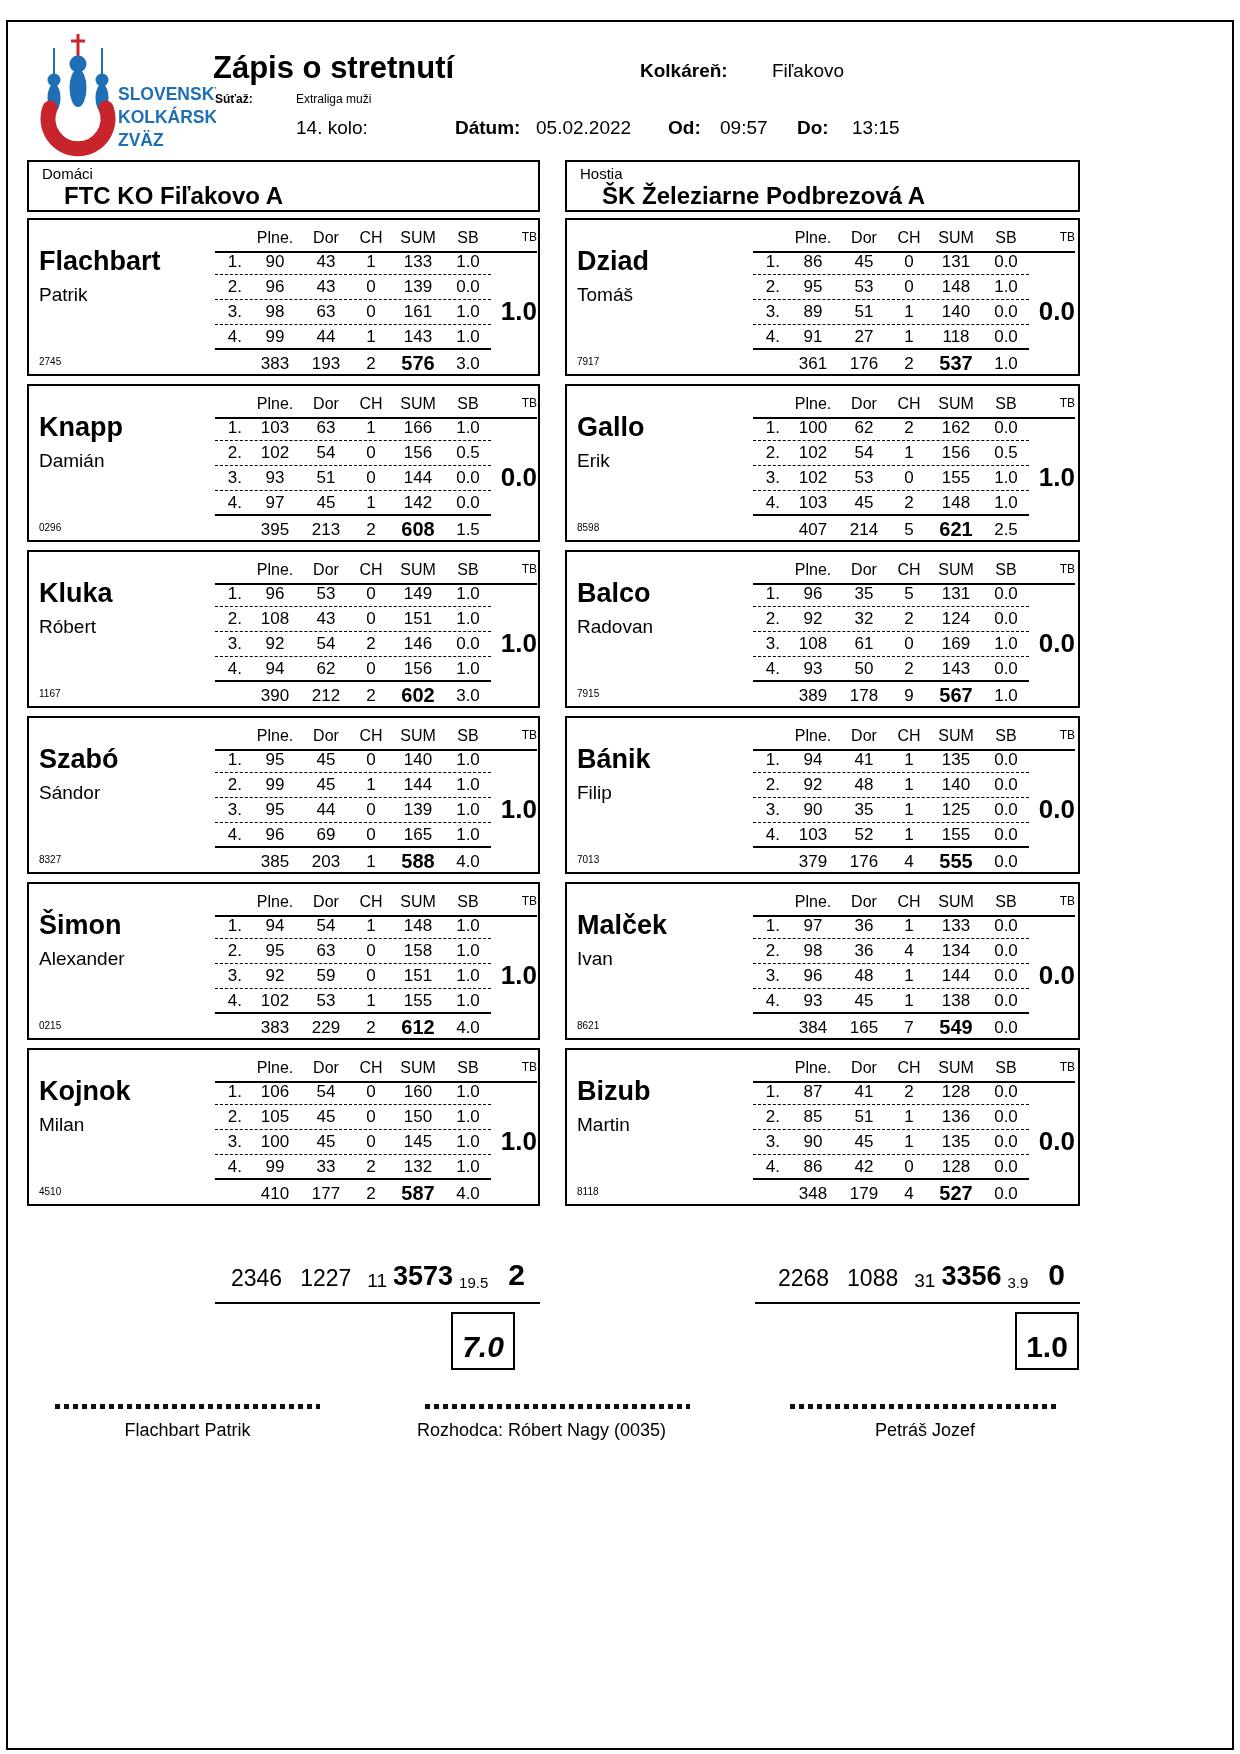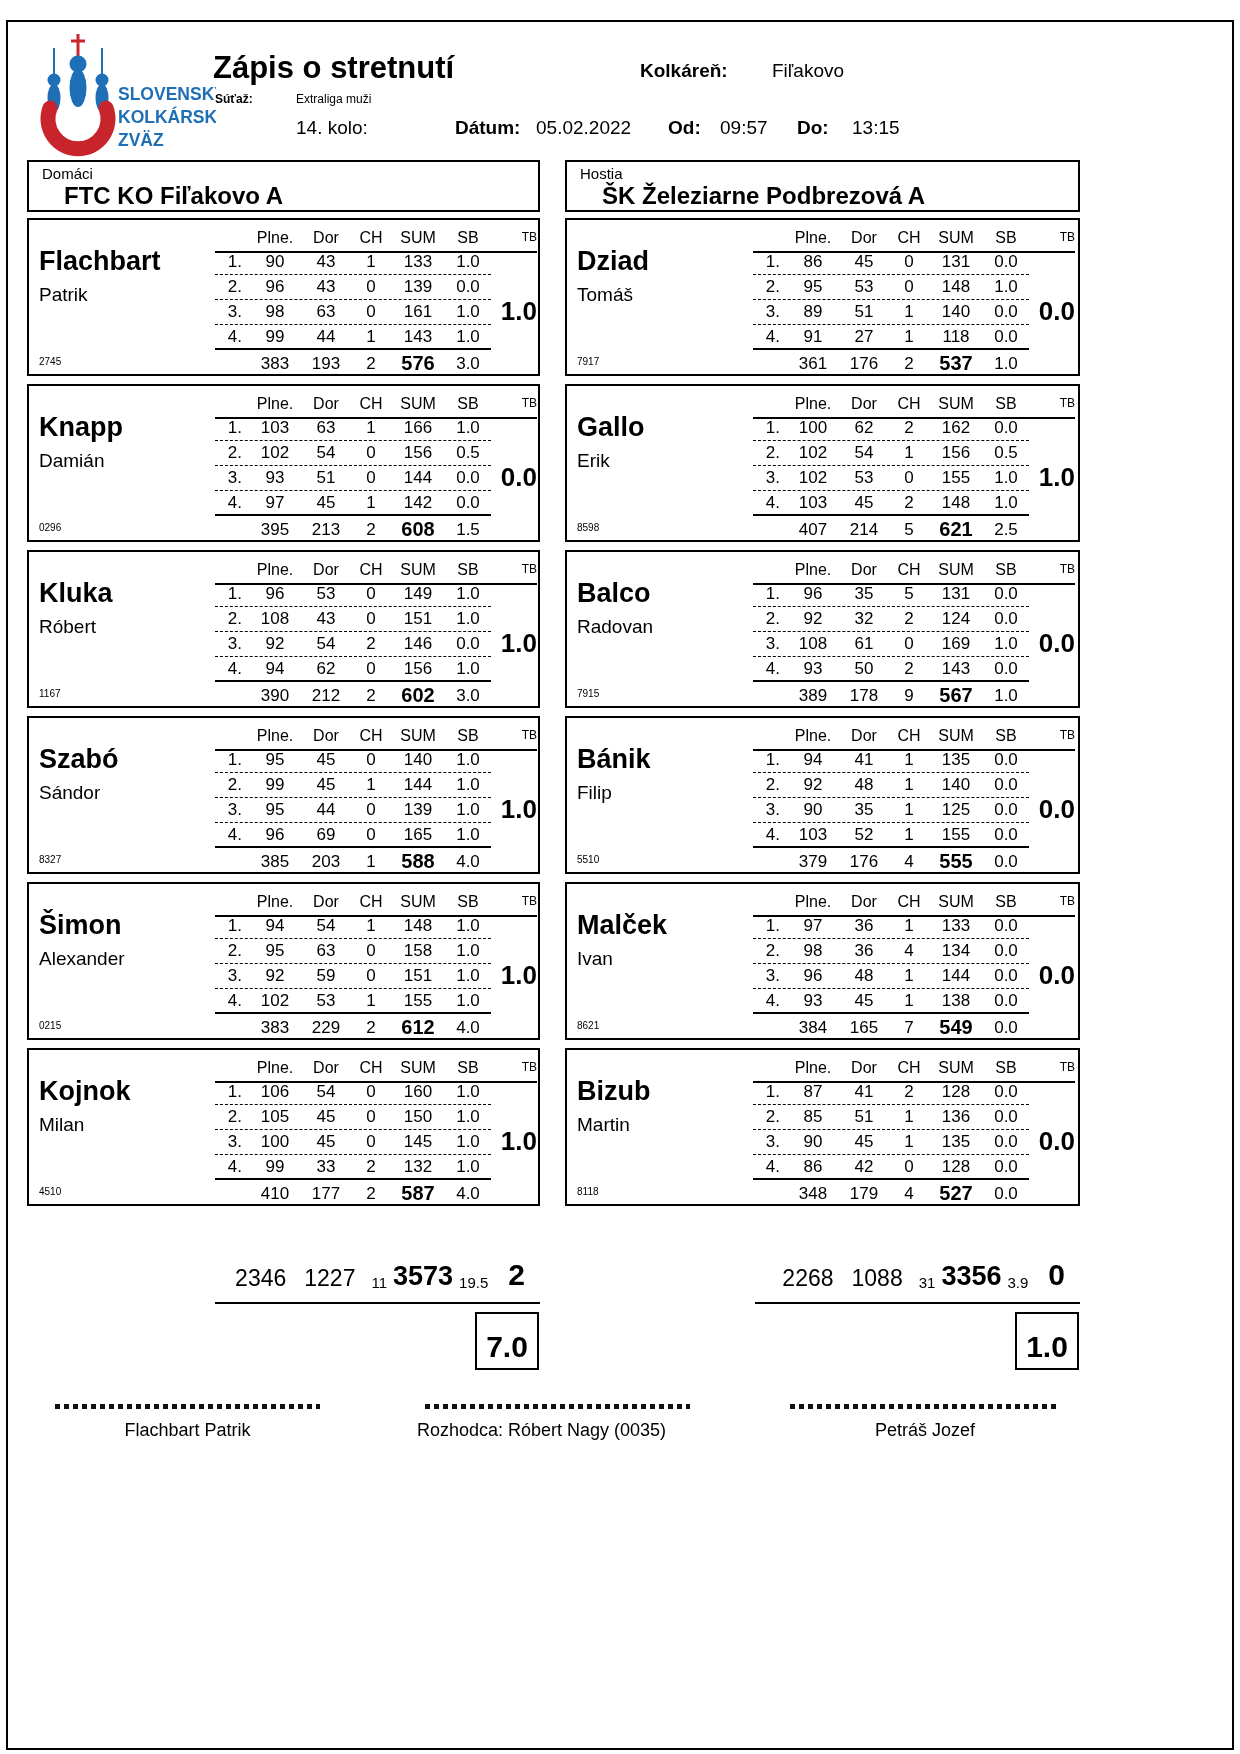--- a/index.html
+++ b/index.html
@@ -53,29 +53,29 @@
   .t-total .c-sum{font-weight:bold; font-size:20px;}
   .p-tb-label{position:absolute; top:10px; left:470px; width:38px; text-align:right; font-size:12px;}
   .p-tb{position:absolute; top:76px; left:430px; width:78px; text-align:right; font-size:26px; font-weight:bold;}
 
   
   .totals-row{position:absolute; top:1250px; height:40px; width:300px; display:flex; align-items:flex-end; justify-content:flex-end;}
   .totals-row span{line-height:1; white-space:nowrap;}
   #home-totals{left:225px;}
   #away-totals{left:765px;}
   .tv-small{font-size:23px;}
-  .tv-plne{margin-right:18px;} .tv-dor{margin-right:16px;} .tv-ch{margin-right:6px; font-size:15px;text-align:right;}
+  .tv-plne{margin-right:18px;} .tv-dor{margin-right:16px;} .tv-ch{margin-right:6px; font-size:19px;text-align:right;}
   .tv-sum{font-size:27px; font-weight:bold; margin-right:6px;}
   .tv-sb{font-size:15px; margin-right:20px;}
   .tv-pts{font-size:30px; font-weight:bold;}
   .totals-line{position:absolute; top:1302px; width:325px; border-top:2px solid #000;}
   #home-line{left:215px;} #away-line{left:755px;}
   .final-box{position:absolute; top:1312px; width:64px; height:58px; box-sizing:border-box; border:2px solid #000;
              font-size:30px; font-weight:bold; text-align:center; line-height:66px;}
-  #home-final{left:475px;} #away-final{left:1015px;}
+  #home-final{left:451px;font-style:italic;} #away-final{left:1015px;}
 
   
   .dotline{position:absolute; top:1404px; height:5px;
            background:repeating-linear-gradient(90deg,#111 0 5px,transparent 5px 9px);}
   #sig-line-left{left:55px; width:265px;}
   #sig-line-mid{left:425px; width:265px;}
   #sig-line-right{left:790px; width:270px;}
   .sig-label{position:absolute; top:1420px; font-size:18px; text-align:center;}
   #sig-left{left:55px; width:265px;}
   #sig-mid{left:379px; width:325px;}
@@ -652,21 +652,21 @@
               <span class="c-sb">1.0</span>
       </div>
     </div>
     <div class="head-line"></div>
     <div class="p-tb-label">TB</div>
     <div class="p-tb">0.0</div>
   </div>
         <div class="player-block">
     <div class="p-surname">Bánik</div>
     <div class="p-firstname">Filip</div>
-    <div class="p-id">5510</div>
+    <div class="p-id">7013</div>
     <div class="score-grid">
       <div class="t-head">
         <span class="c-num"></span>
         <span class="c-plne">Plne.</span>
         <span class="c-dor">Dor</span>
         <span class="c-ch">CH</span>
         <span class="c-sum">SUM</span>
         <span class="c-sb">SB</span>
       </div>
       <div class="t-row">

